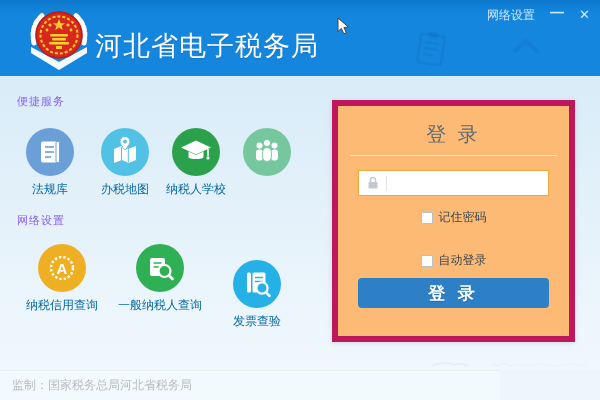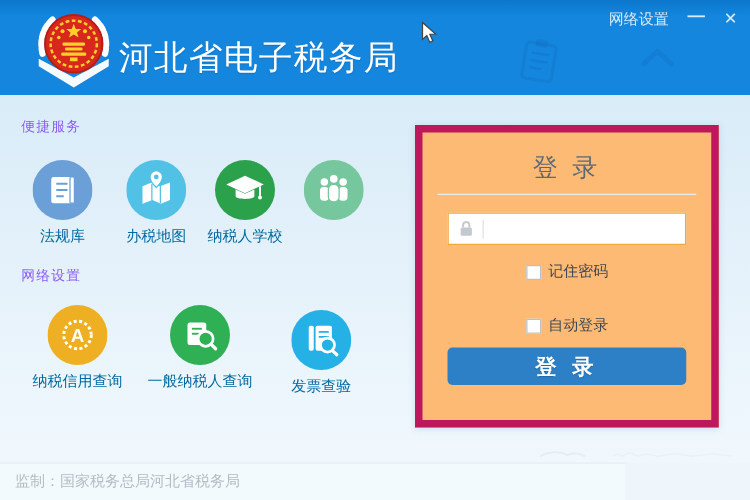--- a/index.html
+++ b/index.html
@@ -45,21 +45,21 @@
     display:block;margin-top:5px;font-size:12px;color:#0369a1;white-space:nowrap;
   }
   
   .it-fagui{left:8px;top:128px;width:84px;}
   .it-map{left:83px;top:128px;width:84px;}
   .it-school{left:154px;top:128px;width:84px;}
   .it-zixun{left:225px;top:128px;width:84px;}
   
   .it-credit{left:14px;top:244px;width:96px;}
   .it-general{left:112px;top:244px;width:96px;}
-  .it-invoice{left:209px;top:248px;width:96px;}
+  .it-invoice{left:209px;top:260px;width:96px;}
   
   .login-panel{
     position:absolute;left:332px;top:100px;width:243px;height:242px;
     background:#fdba74;border:6px solid #be185d;box-sizing:border-box;
     box-shadow:0 1px 5px rgba(110,145,180,0.25);
   }
   .login-title{
     margin-top:15px;text-align:center;
     font-size:20px;color:#5d6a76;letter-spacing:3px;
   }

